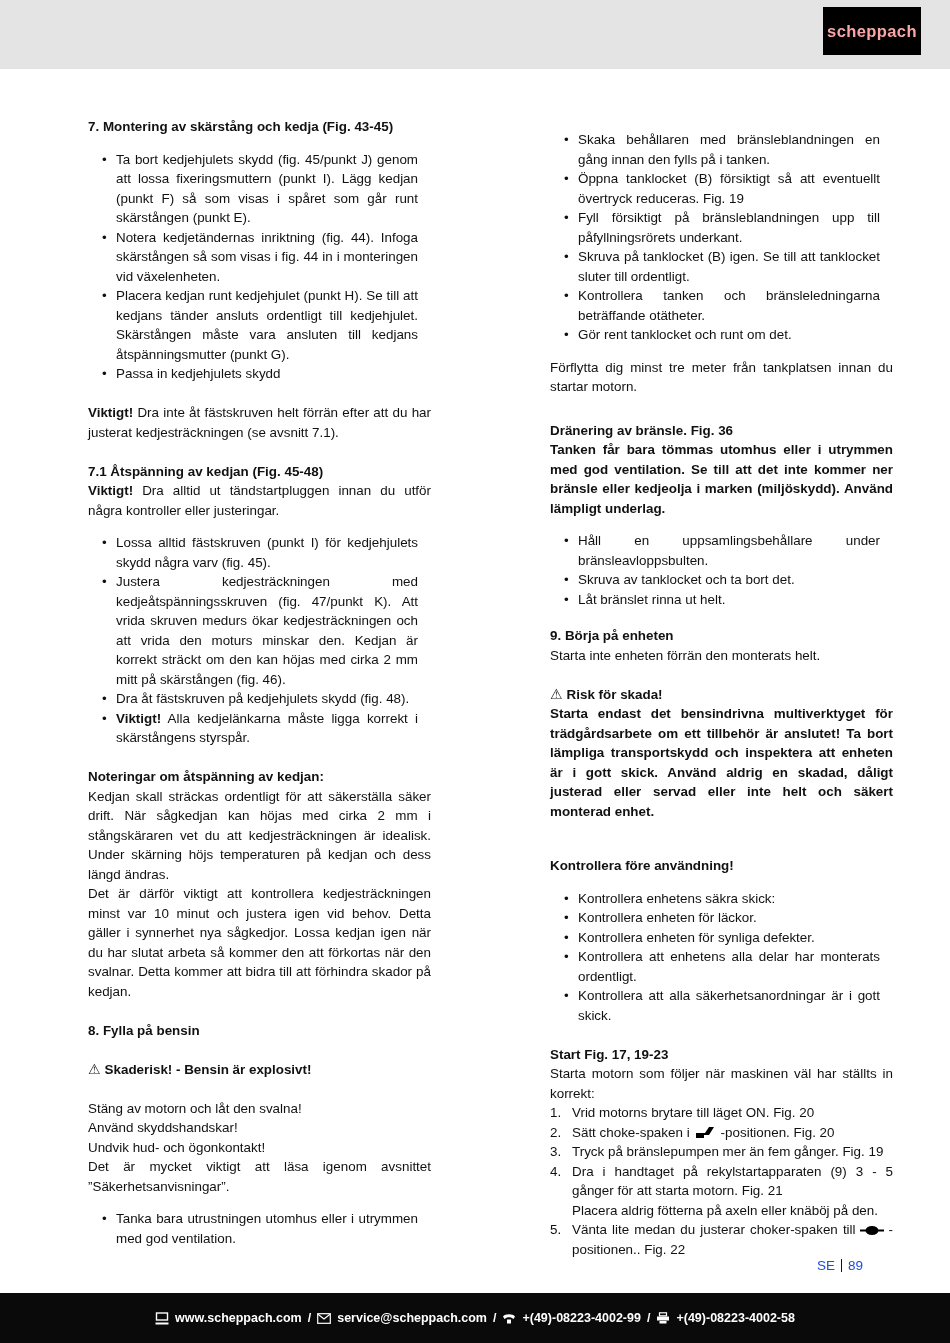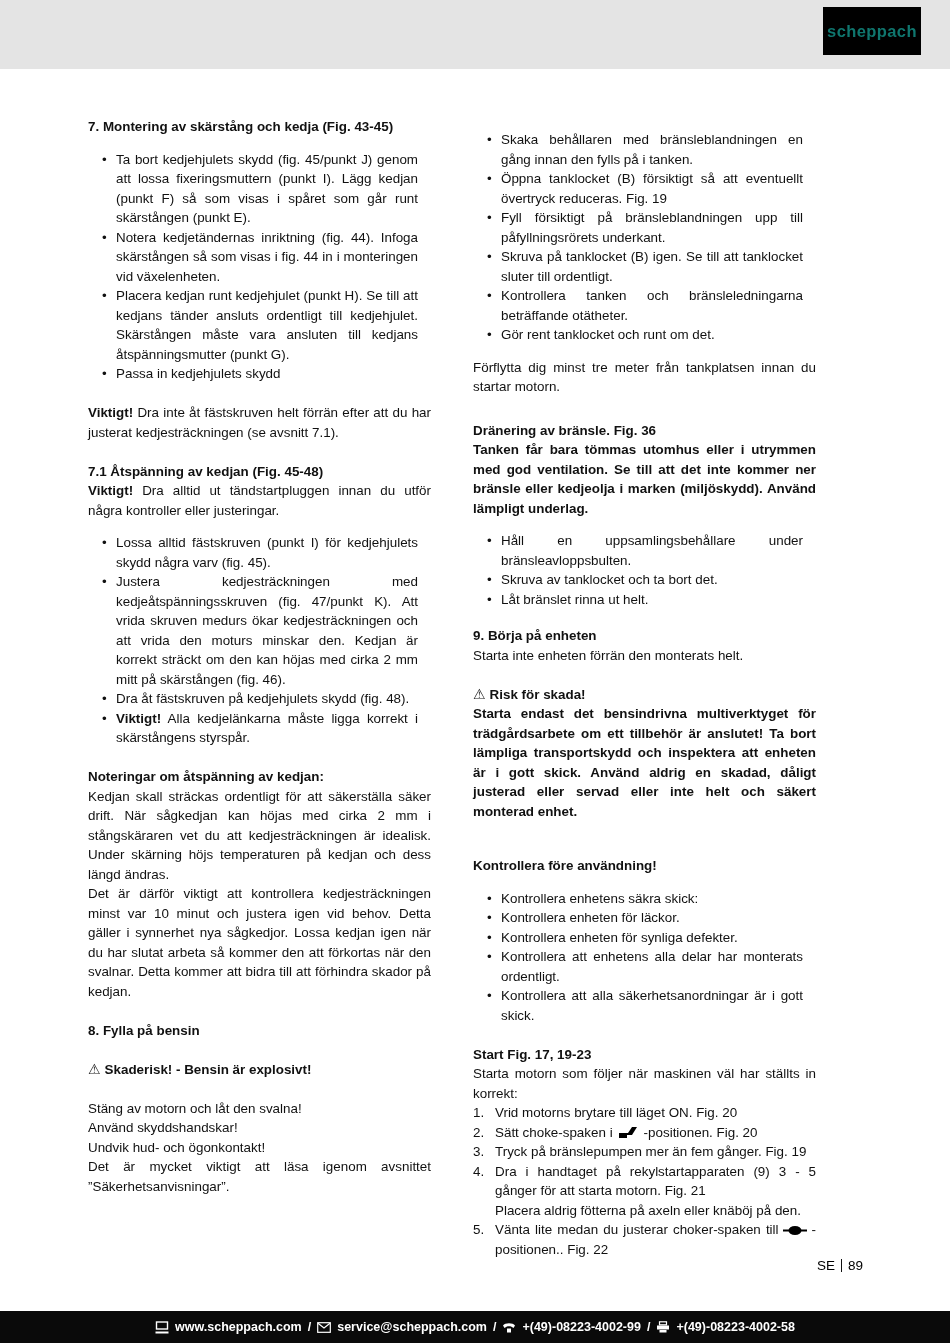--- a/index.html
+++ b/index.html
@@ -5,49 +5,49 @@
   html, body { margin: 0; padding: 0; }
   body {
     width: 950px; height: 1343px; position: relative; overflow: hidden;
     background: #ffffff; color: #111;
     font-family: "Liberation Sans", sans-serif;
   }
   
   .header-bar { position: absolute; top: 0; left: 0; width: 100%; height: 69px; background: #e4e4e4; }
   .logo-box { position: absolute; top: 7px; right: 29px; width: 98px; height: 48px; background: #000;
               display: flex; align-items: center; justify-content: center; }
-  .logo-text { color: #0f766e; font-weight: bold; font-size: 16.5px; letter-spacing: 0.4px; }
+  .logo-text { color: #fca5a5; font-weight: bold; font-size: 16.5px; letter-spacing: 0.4px; }
 
   
-  .content { position: absolute; top: 117px; left: 88px; display: flex; gap: 42px; }
+  .content { position: absolute; top: 117px; left: 88px; display: flex; gap: 119px; }
   .col { width: 343px; font-size: 13.4px; line-height: 19.5px; text-align: justify; }
   .col p { margin: 0; }
   .heading { font-weight: bold; }
   .bold { font-weight: bold; }
   .warning-heading { font-weight: bold; }
   .warn-icon { font-weight: normal; font-size: 14px; margin-right: 4px; }
 
   ul.bullets { list-style: none; margin: 13px; padding: 0; }
   ul.bullets li { position: relative; padding-left: 15px; }
   ul.bullets li::before { content: "\2022"; position: absolute; left: 1px; }
 
   ol.numbered { list-style: none; margin: 0; padding: 0; }
   ol.numbered li { position: relative; padding-left: 22px; }
   ol.numbered .num { position: absolute; left: 0; top: 0; }
   .extra-line { display: block; }
   .inline-icon { display: inline-block; vertical-align: middle; margin: 0 5px 0 4px; }
   .inline-icon svg { display: block; }
 
   
-  .page-number { position: absolute; top: 1258px; right: 87px; font-size: 13.5px; color: #000000; }
+  .page-number { position: absolute; top: 1258px; right: 87px; font-size: 13.5px; color: #1d4ed8; }
   .page-number .divider { display: inline-block; width: 1px; height: 13px; background: #111;
                           margin: 0 6px; vertical-align: -2px; }
 
   
-  .footer-bar { position: absolute; left: 0; bottom: 0; width: 100%; height: 32px; background: #0a0a0a;
+  .footer-bar { position: absolute; left: 0; bottom: 0; width: 100%; height: 50px; background: #0a0a0a;
                 color: #fff; display: flex; align-items: center; justify-content: center;
                 font-size: 12.5px; font-weight: bold; }
   .footer-bar > span { margin: 0 3px; display: inline-flex; align-items: center; }
   .f-icon { margin-right: 2px; }
   .f-icon svg { display: block; }
 </style>
 </head>
 <body>
 
 <div class="header-bar">
@@ -77,20 +77,21 @@
       <p class="heading" style="margin-top: 19.5px;"><span>Noteringar om åtspänning av kedjan:</span></p>
       <p class="para"><span>Kedjan skall sträckas ordentligt för att säkerställa säker drift. När sågkedjan kan höjas med cirka 2 mm i stångskäraren vet du att kedjesträckningen är idealisk. Under skärning höjs temperaturen på kedjan och dess längd ändras.</span></p>
       <p class="para"><span>Det är därför viktigt att kontrollera kedjesträckningen minst var 10 minut och justera igen vid behov. Detta gäller i synnerhet nya sågkedjor. Lossa kedjan igen när du har slutat arbeta så kommer den att förkortas när den svalnar. Detta kommer att bidra till att förhindra skador på kedjan.</span></p>
       <p class="heading" style="margin-top: 19.5px;"><span>8. Fylla på bensin</span></p>
       <p class="warning-heading" style="margin-top: 19.5px;"><span class="warn-icon">⚠</span><span>Skaderisk! - Bensin är explosivt!</span></p>
       <p class="para" style="margin-top: 19.5px;"><span>Stäng av motorn och låt den svalna!</span></p>
       <p class="para"><span>Använd skyddshandskar!</span></p>
       <p class="para"><span>Undvik hud- och ögonkontakt!</span></p>
       <p class="para"><span>Det är mycket viktigt att läsa igenom avsnittet ”Säkerhetsanvisningar”.</span></p>
       <ul class="bullets">
+        <li><span>Tanka bara utrustningen utomhus eller i utrymmen med god ventilation.</span></li>
       </ul>
     </div>
   <div class="col">
       <ul class="bullets">
         <li><span>Skaka behållaren med bränsleblandningen en gång innan den fylls på i tanken.</span></li>
         <li><span>Öppna tanklocket (B) försiktigt så att eventuellt övertryck reduceras. Fig. 19</span></li>
         <li><span>Fyll försiktigt på bränsleblandningen upp till påfyllningsrörets underkant.</span></li>
         <li><span>Skruva på tanklocket (B) igen. Se till att tanklocket sluter till ordentligt.</span></li>
         <li><span>Kontrollera tanken och bränsleledningarna beträffande otätheter.</span></li>
         <li><span>Gör rent tanklocket och runt om det.</span></li>

